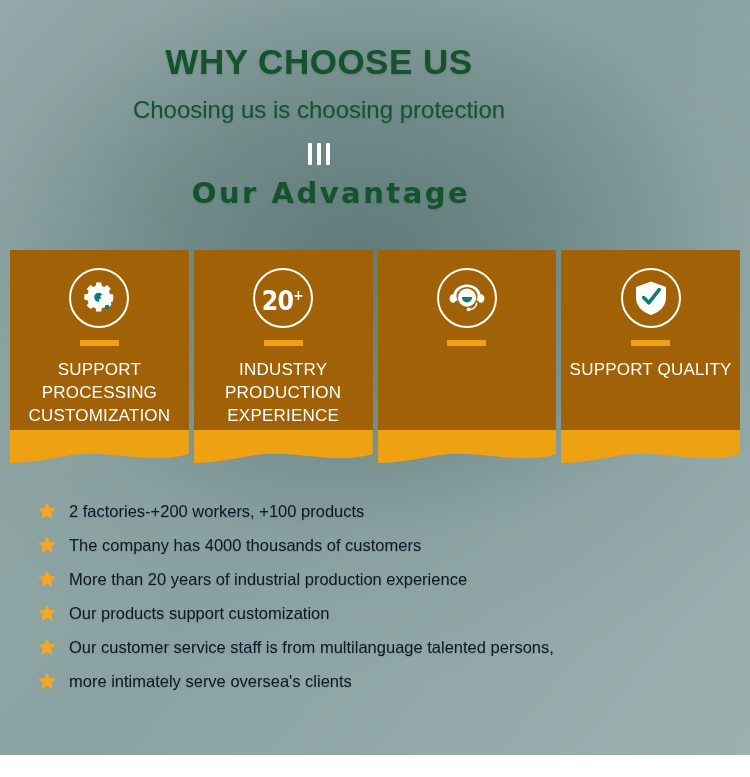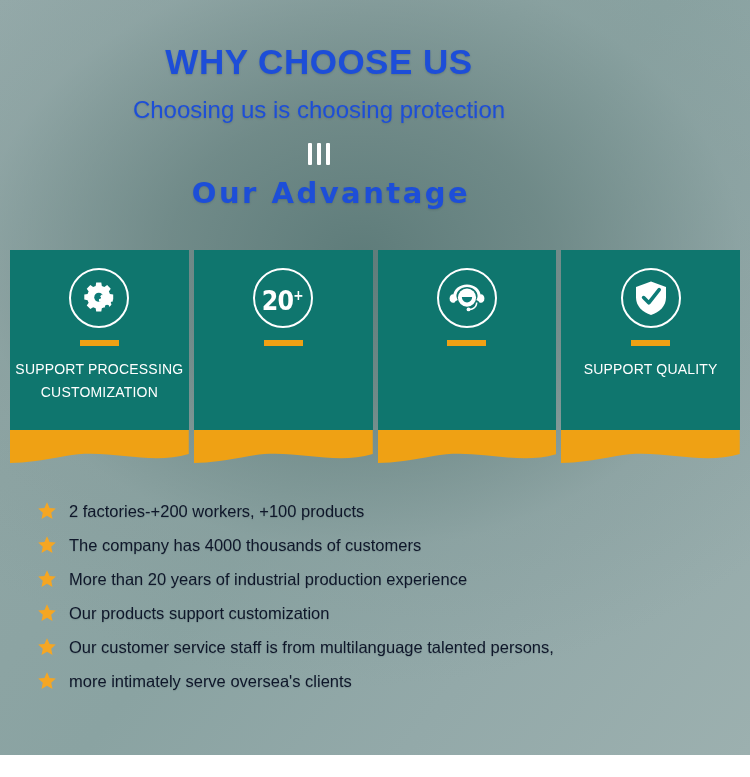--- a/index.html
+++ b/index.html
@@ -32,21 +32,21 @@
                       rgba(147,168,168,0.00) 100%),
       linear-gradient(128deg, #96abab 0%, #8ea5a4 28%, #8aa3a2 50%, #93a9a9 74%, #9cb0af 100%);
   }
 
   
   #headline {
     position: absolute;
     left: 0; top: 40px;
     width: 638px;
     text-align: center;
-    color: #1d4ed8;
+    color: #14532d;
   }
   #why-title {
     font-size: 35px;
     font-weight: bold;
     letter-spacing: 0.5px;
     line-height: 44px;
     text-shadow: 0 1px 2px rgba(40,60,60,0.25);
   }
   #why-sub {
     margin-top: 11px;
@@ -95,21 +95,21 @@
   .card {
     position: relative;
     flex: 1 1 0;
     height: 215px;
   }
   .card-body {
     position: absolute;
     left: 0; top: 0;
     width: 100%;
     height: 180px;
-    background: #0f766e;
+    background: #a16207;
     display: flex;
     flex-direction: column;
     align-items: center;
   }
   .card-icon {
     margin-top: 18px;
     width: 60px;
     height: 60px;
     border: 2px solid #ffffff;
     border-radius: 50%;
@@ -139,21 +139,21 @@
     margin-top: 12px;
     width: 39px;
     height: 6px;
     background: #efa114;
   }
   .card-label {
     margin-top: 12px;
     width: 96%;
     text-align: center;
     color: #ffffff;
-    font-size: 14px;
+    font-size: 17px;
     line-height: 23px;
     letter-spacing: 0.2px;
   }
 
   
   .card-wave {
     position: absolute;
     left: 0;
     top: 180px;
     width: 100%;
@@ -233,20 +233,21 @@
         </svg>
       </div>
     </div>
 
     <div class="card">
       <div class="card-body">
         <div class="card-icon">
           <span class="num20"><span>20</span><sup>+</sup></span>
         </div>
         <div class="card-rule"></div>
+        <div class="card-label">INDUSTRY PRODUCTION EXPERIENCE</div>
       </div>
       <div class="card-wave">
         <svg viewBox="0 0 180 35" preserveAspectRatio="none">
           <path d="M0,0 H180 V24 C140,36 100,18 56,26 C34,30 16,33 0,33 Z" fill="#efa114"></path>
         </svg>
       </div>
     </div>
 
     <div class="card">
       <div class="card-body">

